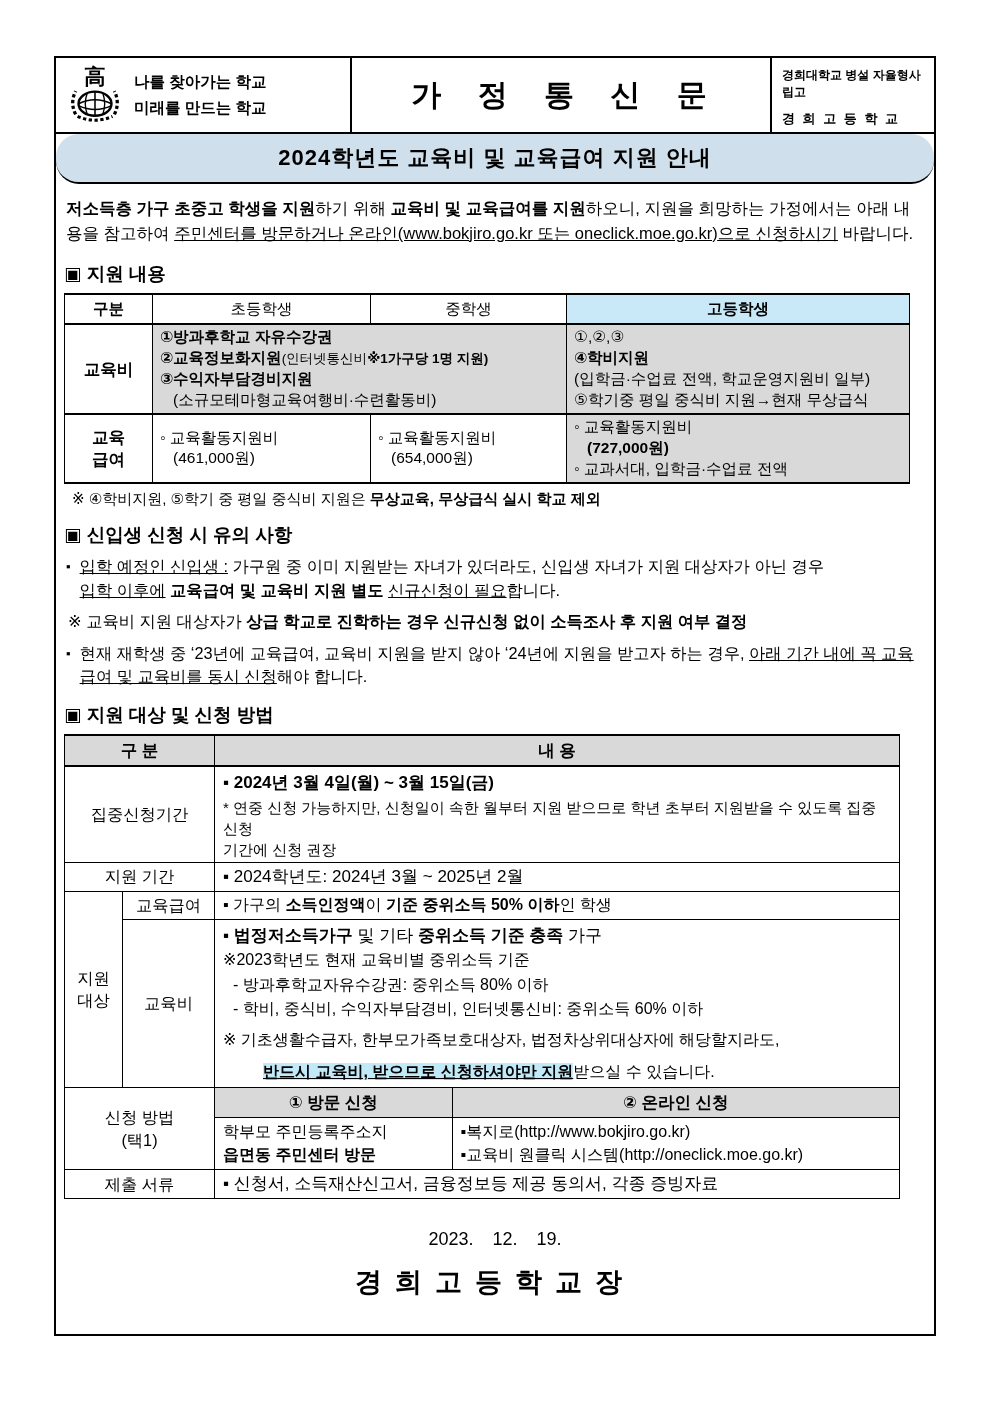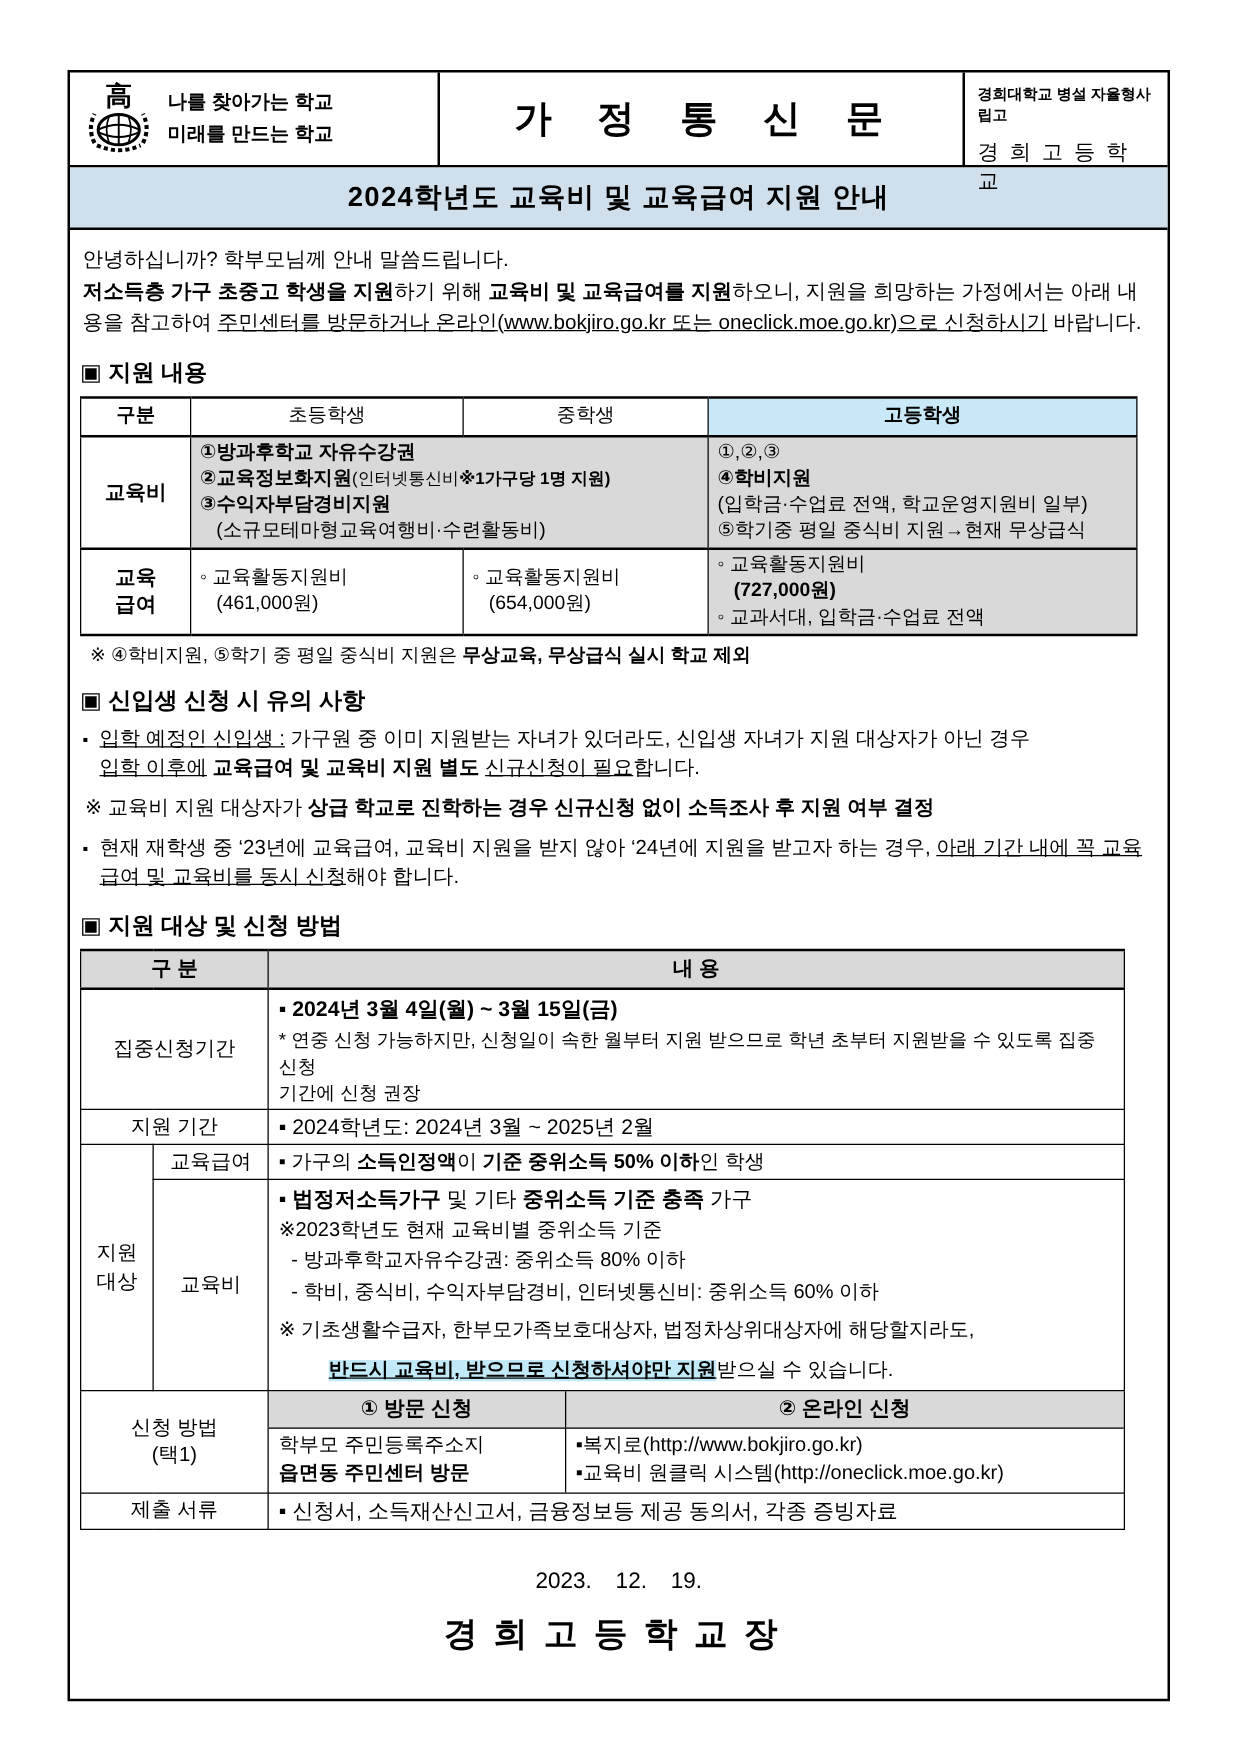--- a/index.html
+++ b/index.html
@@ -5,23 +5,23 @@
   html,body{margin:0;padding:0;background:#fff;}
   body{width:992px;height:1403px;position:relative;font-family:"Liberation Sans","DejaVu Sans",sans-serif;color:#000;}
   .page{position:absolute;left:54px;top:56px;width:882px;box-sizing:border-box;border:2px solid #000;background:#fff;padding-bottom:34px;}
   
   .hdr{display:flex;align-items:stretch;border-bottom:2px solid #000;height:74px;}
   .hdr-left{display:flex;align-items:center;gap:8px;width:296px;padding:4px 8px;box-sizing:border-box;border-right:2px solid #000;}
   .motto{font-weight:bold;font-size:15.5px;line-height:1.65;}
   .hdr-center{flex:1;display:flex;align-items:center;justify-content:center;font-size:30px;font-weight:bold;letter-spacing:14px;padding-left:10px;}
   .hdr-right{width:164px;box-sizing:border-box;border-left:2px solid #000;padding:9px 8px 0 10px;}
   .affil{font-size:12px;font-weight:bold;margin-bottom:9px;}
-  .schoolname{font-size:17px;font-weight:normal;letter-spacing:2px;}
-  
-  .banner{background:var(--banner-bg,#cfe0ec);border-bottom:2px solid #000;text-align:center;font-size:22px;font-weight:bold;padding:9px 0;letter-spacing:1px;}
+  .schoolname{font-size:13px;font-weight:bold;letter-spacing:2px;}
+  
+  .banner{background:var(--banner-bg,#cfe0ec);border-bottom:2px solid #000;text-align:center;font-size:22px;font-weight:bold;padding:9px 0;letter-spacing:1px;border-radius:23px;}
   
   .intro{padding:12px 10px 2px 10px;font-size:16.5px;line-height:1.5;}
   .intro p{margin:0;}
   .b{font-weight:bold;}
   .u{text-decoration:underline;}
   .bu{font-weight:normal;text-decoration:underline;margin-top:41px;}
   
   .sec-h{font-size:18.5px;font-weight:bold;margin:13px 8px 7px 8px;}
   .marker{font-weight:bold;}
   
@@ -93,21 +93,20 @@
     <div class="hdr-center">가 정 통 신 문</div>
     <div class="hdr-right">
       <div class="affil">경희대학교 병설 자율형사립고</div>
       <div class="schoolname">경 희 고 등 학 교</div>
     </div>
   </div>
 
   <div class="banner">2024학년도 교육비 및 교육급여 지원 안내</div>
 
   <div class="intro">
-    <p><span>안녕하십니까?  학부모님께 안내 말씀드립니다.</span></p>
     <p>
       <span class="b">저소득층 가구 초중고 학생을 지원</span><span>하기 위해 </span><span class="b">교육비 및 교육급여를 지원</span><span>하오니, 지원을 희망하는 가정에서는 아래 내용을 참고하여 </span><span class="bu">주민센터를 방문하거나 온라인</span><span class="u">(www.bokjiro.go.kr 또는 oneclick.moe.go.kr)</span><span class="bu">으로 신청하시기</span><span> 바랍니다.</span>
     </p>
   </div>
 
   <div class="sec-h">
     <span class="marker">▣</span>
     <span>지원 내용</span>
   </div>
 

